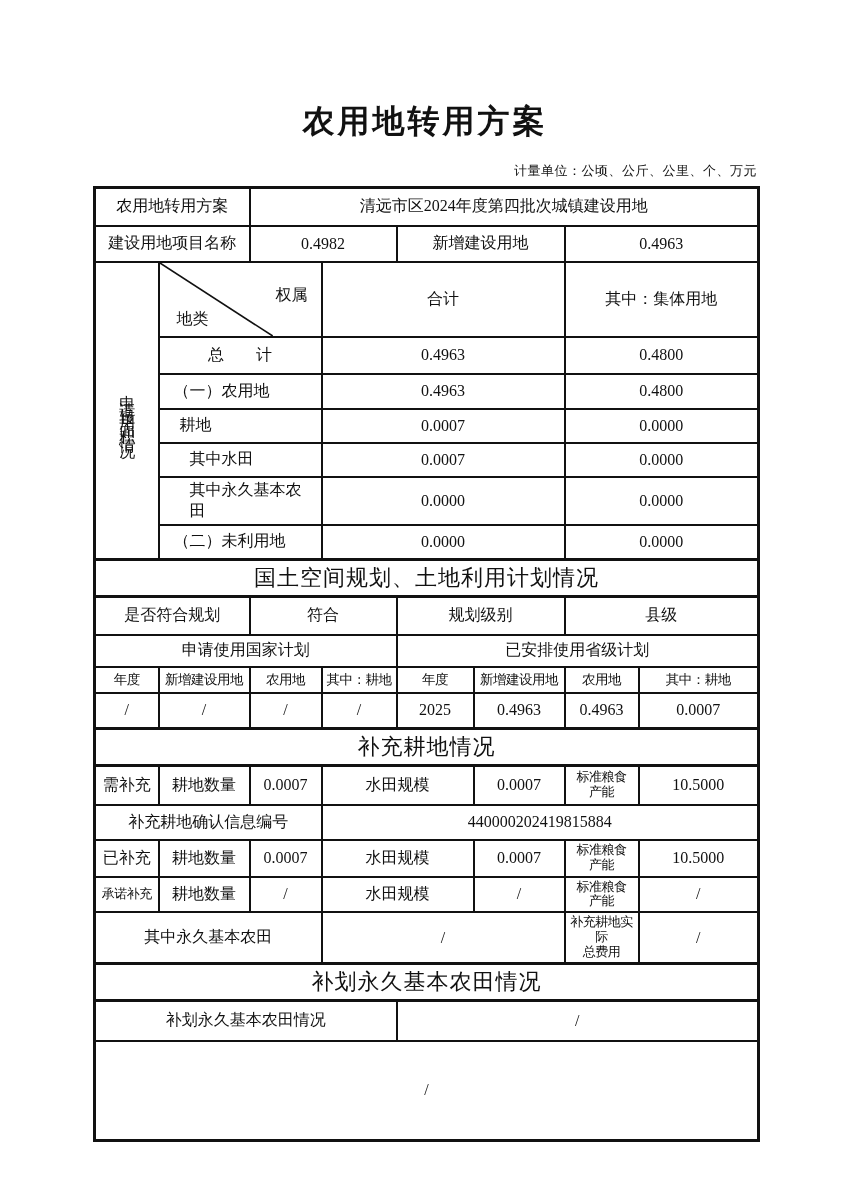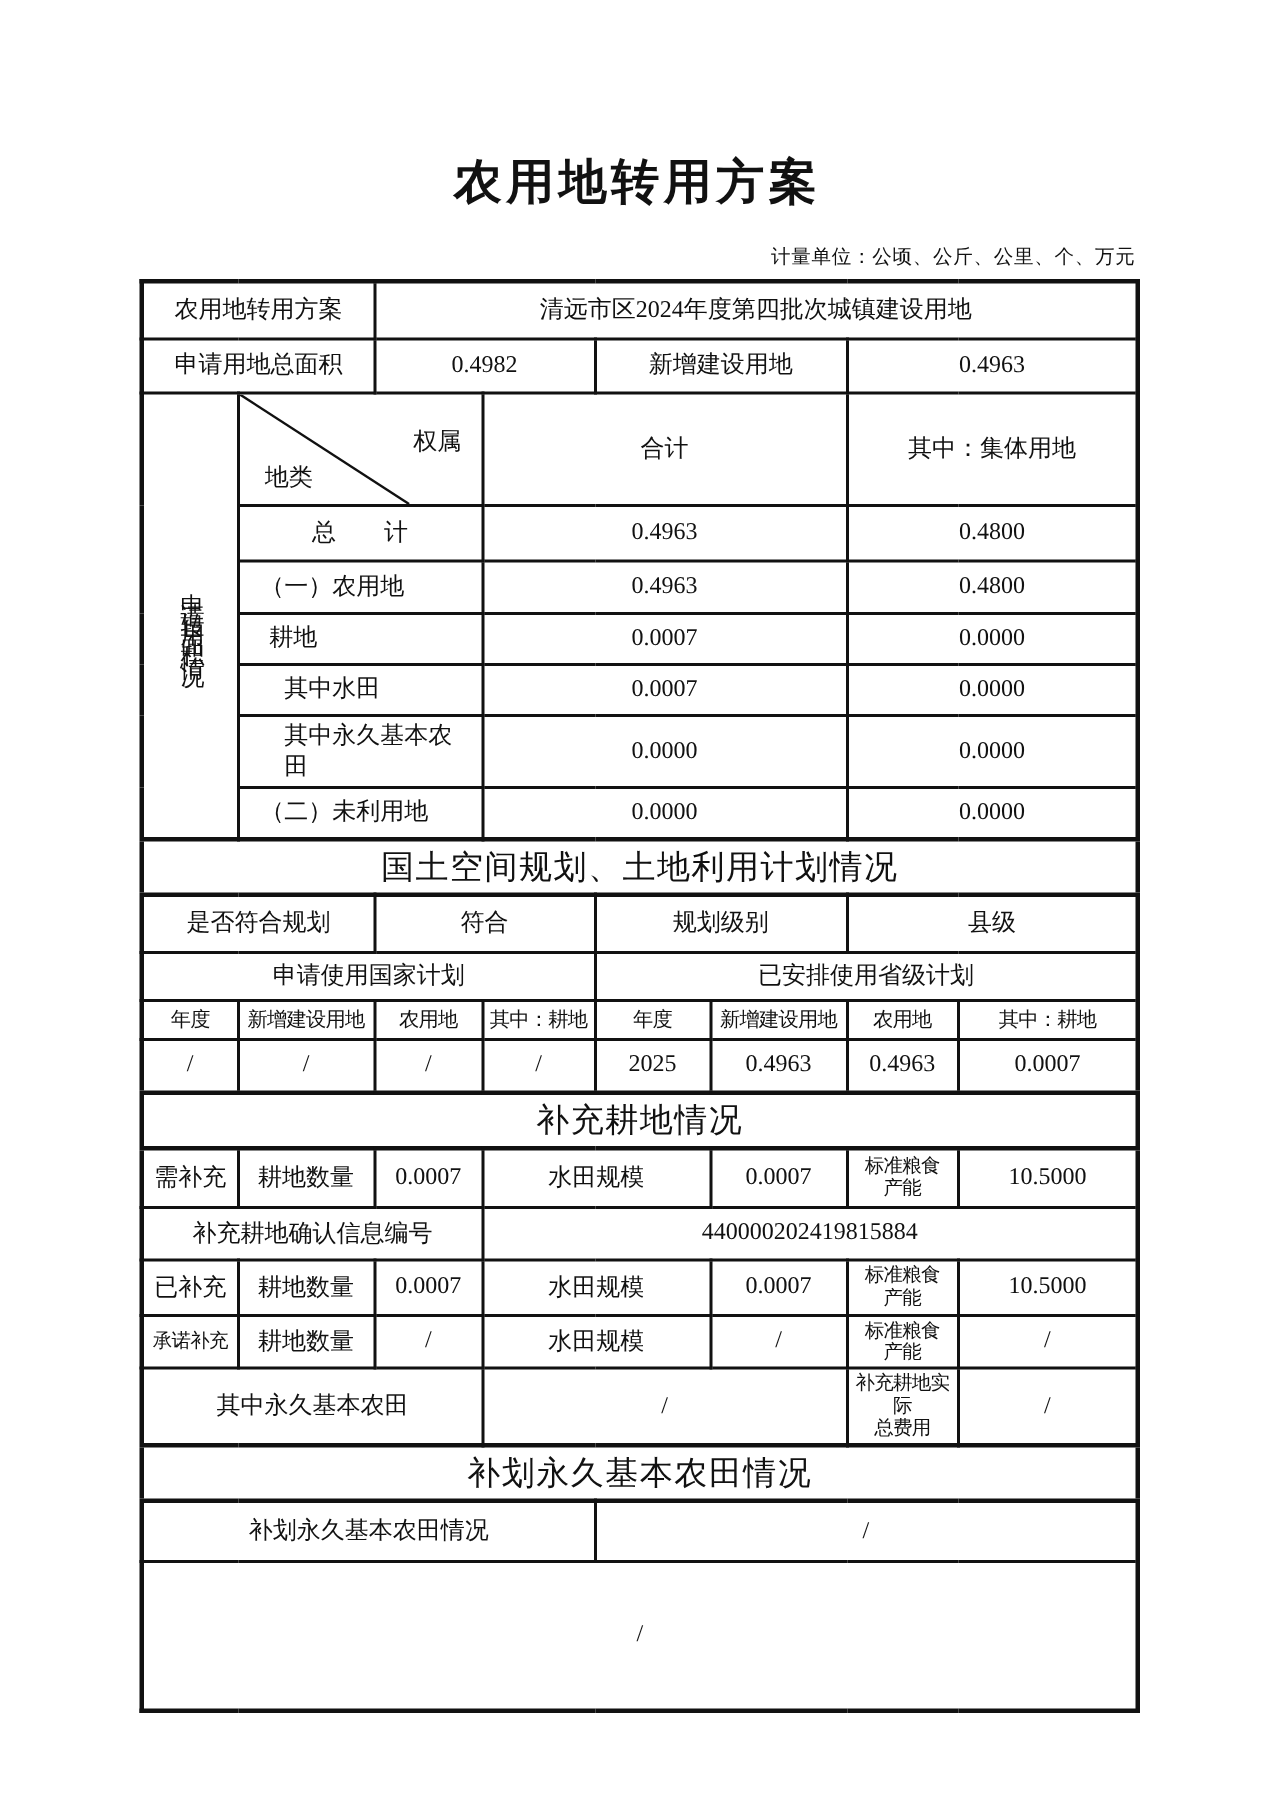--- a/index.html
+++ b/index.html
@@ -93,21 +93,21 @@
         <col style="width:120px">
     </colgroup>
 
     <tbody>
         <tr style="height:38px">
       <td colspan="2">农用地转用方案</td>
       <td colspan="6">清远市区2024年度第四批次城镇建设用地</td>
     </tr>
 
     <tr style="height:36px">
-      <td colspan="2">申请用地总面积</td>
+      <td colspan="2">建设用地项目名称</td>
       <td colspan="2">0.4982</td>
       <td colspan="2">新增建设用地</td>
       <td colspan="2">0.4963</td>
     </tr>
 
     <tr style="height:75px">
       <td rowspan="7" class="vert-cell">
         <div class="vert">申请转用面积情况</div>
       </td>
       <td colspan="2" class="diag-cell">

